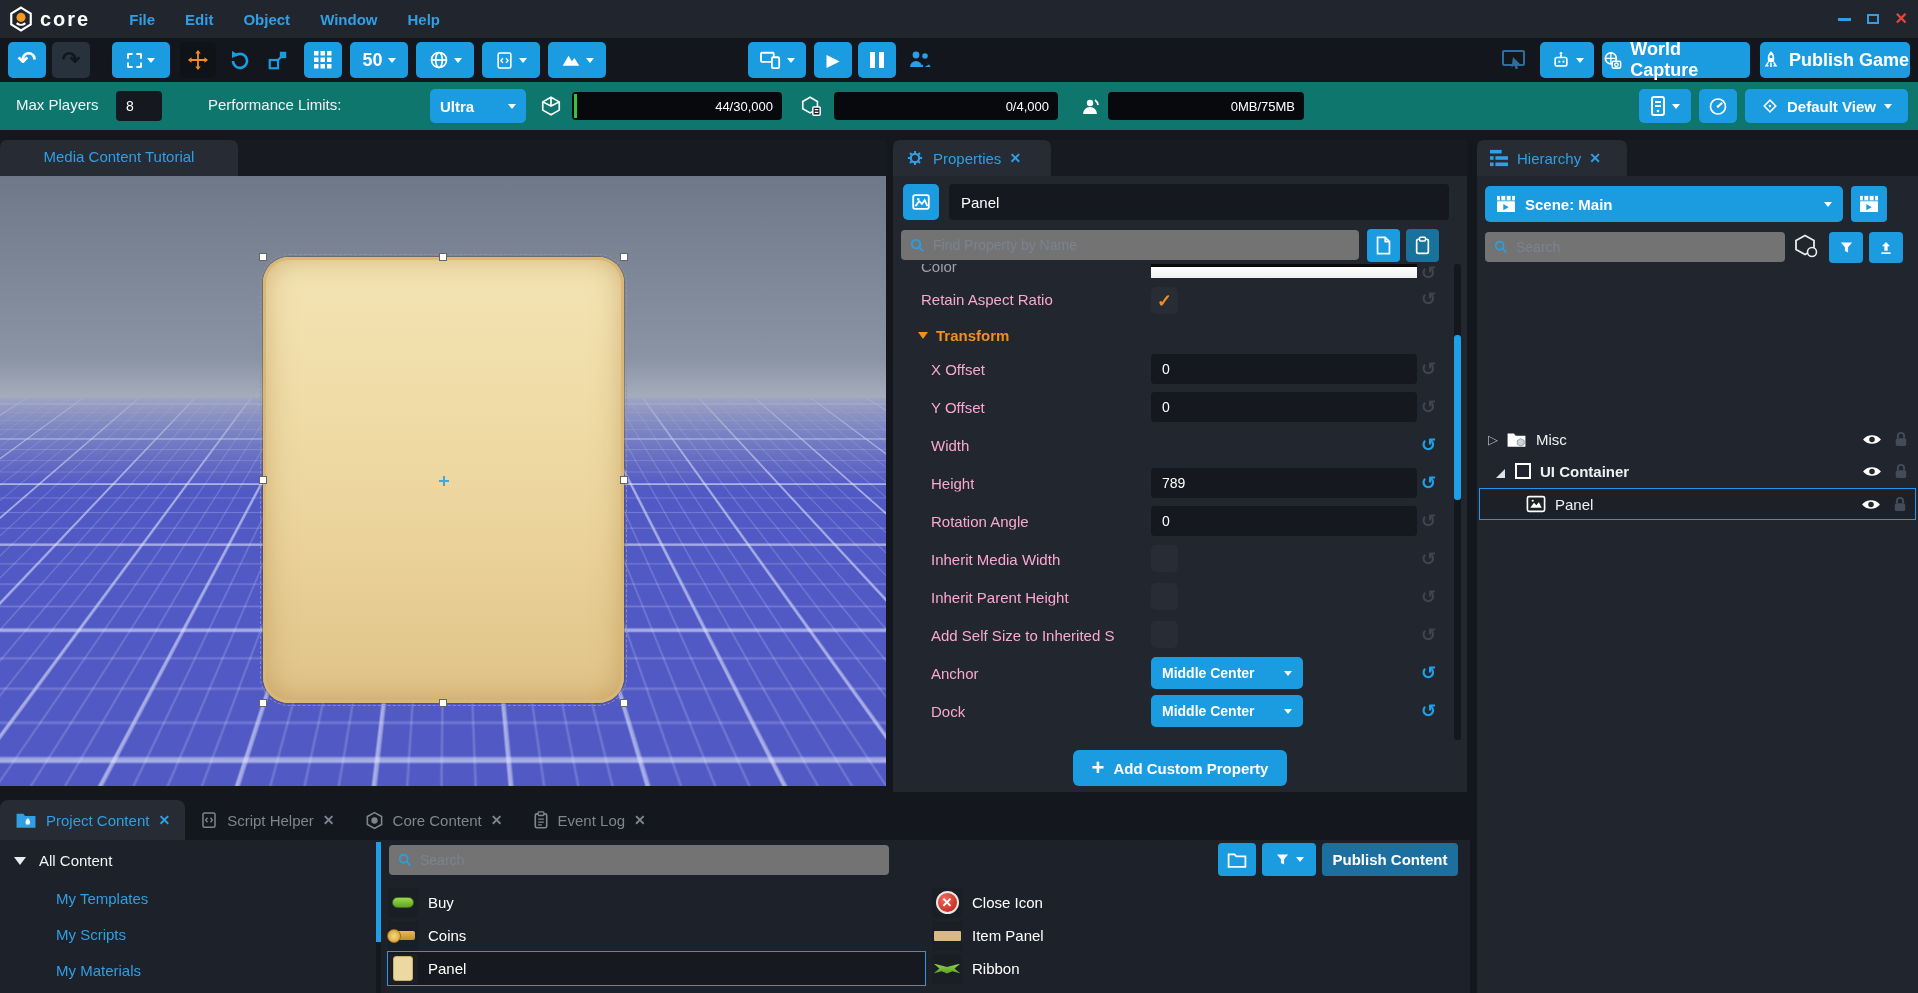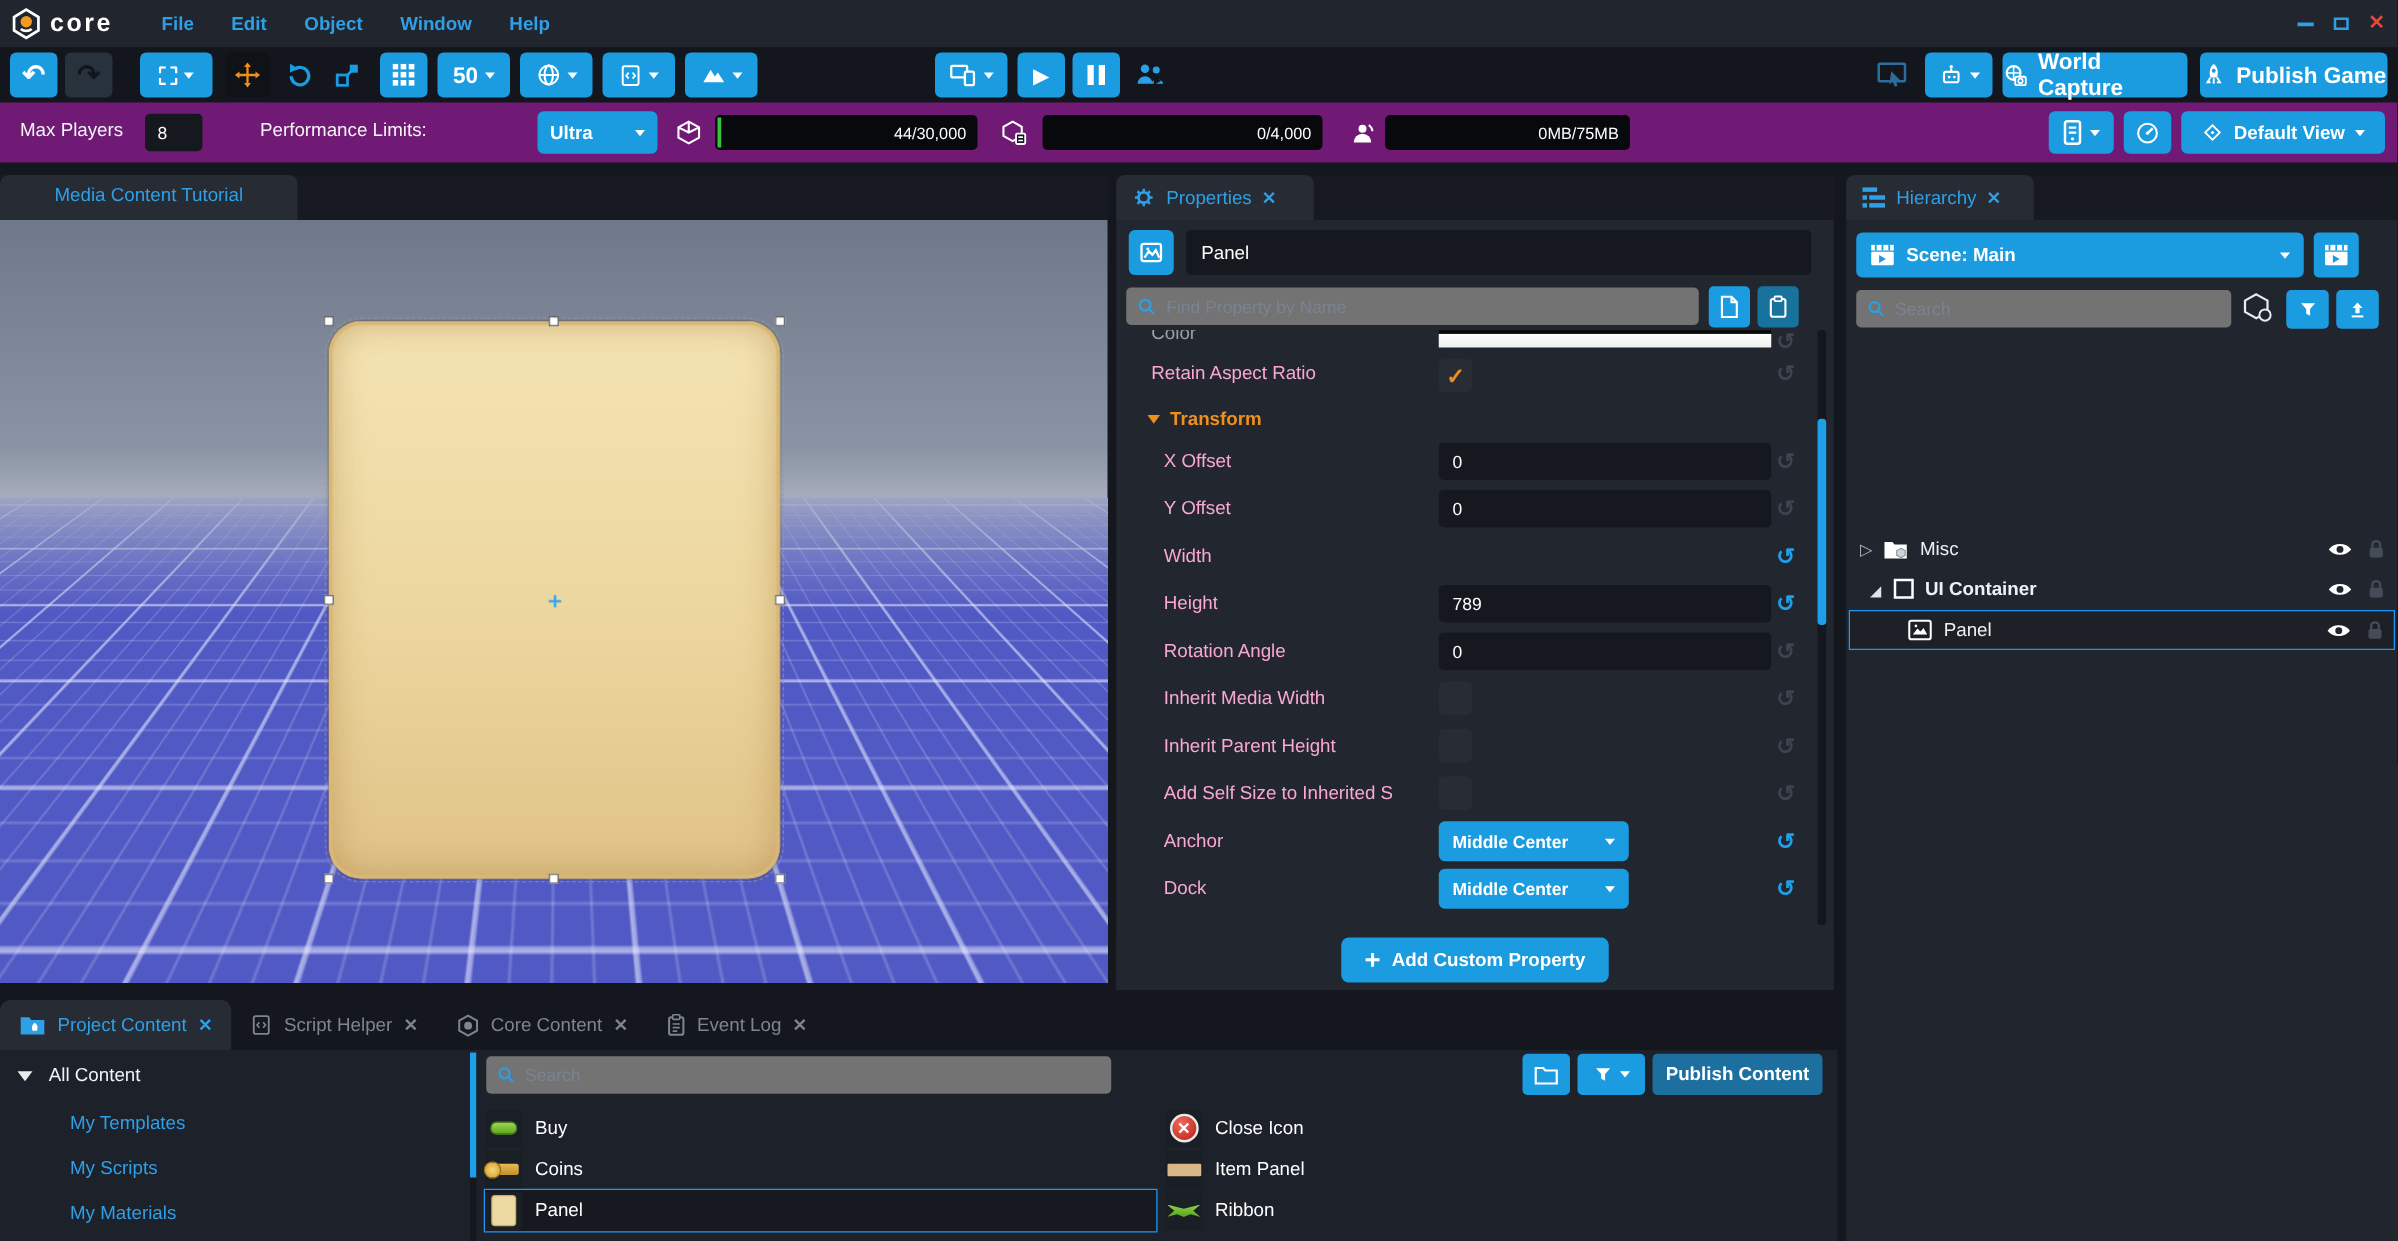--- a/index.html
+++ b/index.html
@@ -34,21 +34,21 @@
   .caret { width:0; height:0; border-left:4px solid transparent; border-right:4px solid transparent;
     border-top:5px solid #fff; }
   .tb-label { color:#fff; font-weight:bold; font-size:18px; }
   .dash-square { width:15px; height:15px; border:2px dashed #fff; border-radius:2px; }
   .pause-bars { display:flex; gap:4px; }
   .pause-bars i { width:5px; height:16px; background:#fff; }
   .glyph-undo { color:#fff; font-size:22px; font-weight:bold; line-height:1; }
   .glyph-redo { color:#10161d; font-size:22px; font-weight:bold; line-height:1; }
 
   
-  .perfbar { position:absolute; left:0; top:82px; width:1918px; height:48px; background:#701a75; }
+  .perfbar { position:absolute; left:0; top:82px; width:1918px; height:48px; background:#0f766e; }
   .pf-label { position:absolute; top:14px; font-size:15px; color:#f2f4f6; }
   .pf-input { position:absolute; top:9px; width:46px; height:30px; background:#15181f; border:none;
     border-radius:4px; color:#fff; padding-left:10px; font-size:14px; font-family:inherit; }
   .pf-drop { position:absolute; top:7px; height:34px; background:#1b9ce0; border-radius:5px;
     display:flex; align-items:center; padding:12px 10px; font-weight:bold; font-size:15px; color:#fff; }
   .pf-drop .caret { margin-left:auto; }
   .meter { position:absolute; top:10px; height:28px; background:#07090d; border-radius:4px;
     color:#fff; font-size:13px; display:flex; align-items:center; justify-content:flex-end;
     padding-right:9px; overflow:hidden; }
   .meter .fill { position:absolute; left:2px; top:2px; bottom:2px; width:3px; background:#37c33e; }

